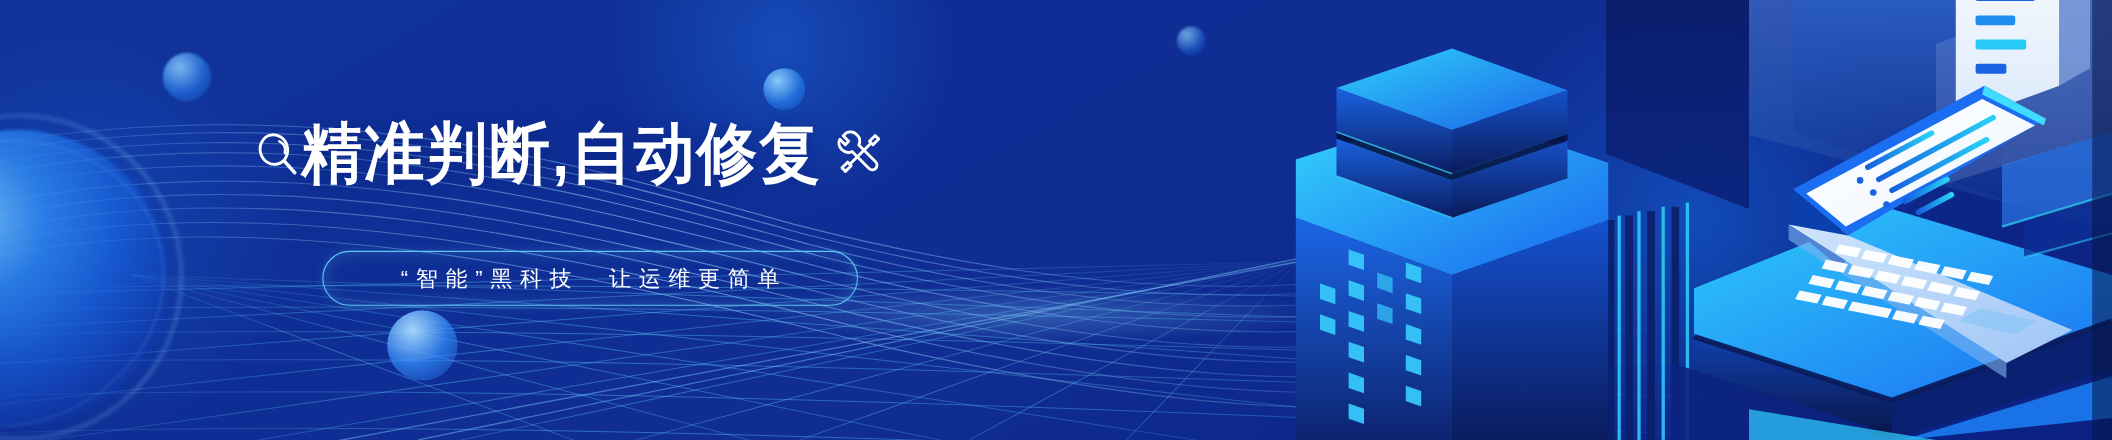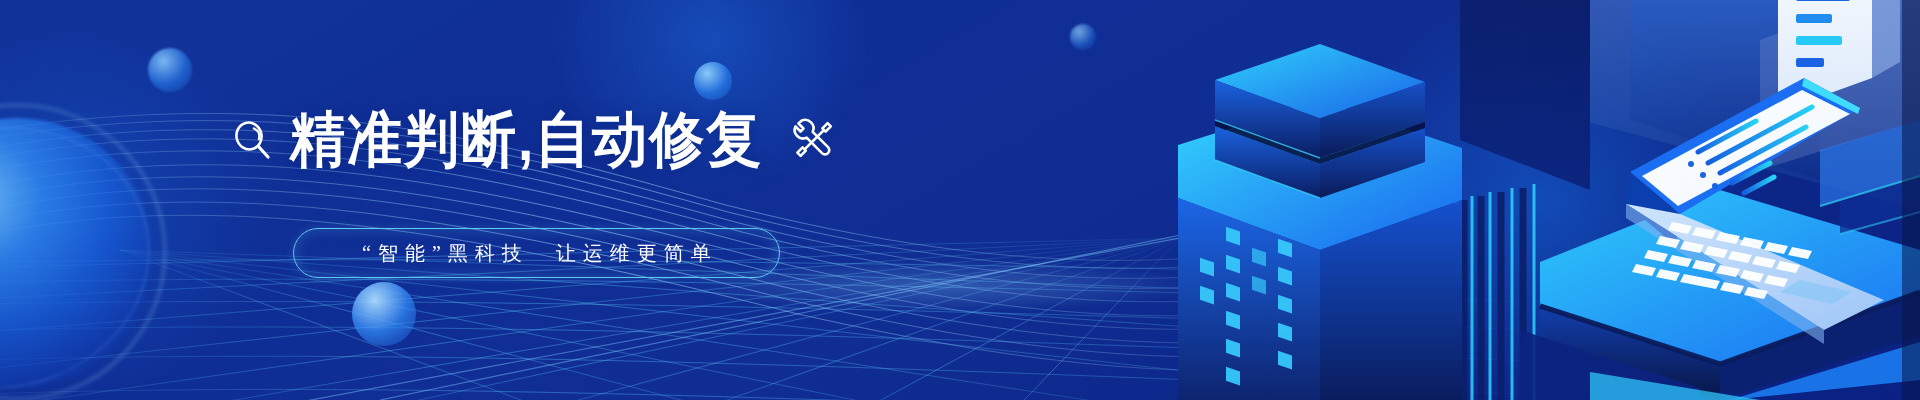--- a/index.html
+++ b/index.html
@@ -74,21 +74,21 @@
   #bokeh-d {
     left:1070px; top:24px; width:26px; height:26px;
     background:radial-gradient(circle at 35% 30%, rgba(150,215,255,.7), rgba(40,130,245,.35) 58%, rgba(24,86,210,0) 100%);
     filter:blur(1.2px);
   }
 
   
   #headline-row {
     position:absolute;
     left:232px; top:112px;
-    display:flex; align-items:center; gap:16px;
+    display:flex; align-items:center; 
   }
   #magnifier-icon { width:42px; height:42px; flex:0 0 auto; }
   #headline-text {
     font-size:55px;
     line-height:1;
     font-weight:700;
     color:#ffffff;
     letter-spacing:2px;
     white-space:nowrap;
     text-shadow:0 2px 14px rgba(0,30,120,.55);
@@ -106,21 +106,20 @@
     border-radius:26px;
     display:flex; align-items:center; justify-content:center;
     box-shadow:0 0 14px rgba(95,200,245,.25) inset, 0 0 10px rgba(95,200,245,.18);
   }
   #subtitle-text {
     font-size:20px;
     color:#ffffff;
     letter-spacing:7px;
     white-space:nowrap;
     text-indent:7px;
-    font-family:Liberation Serif, serif;
   }
 
   
   #illustration { position:absolute; right:0; top:0; width:760px; height:400px; }
 </style>
 </head>
 <body>
 
 <div id="banner">
 

